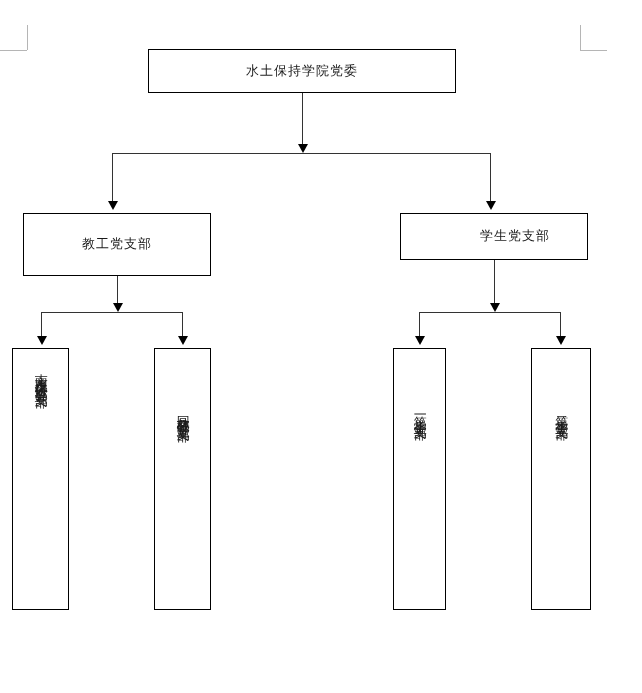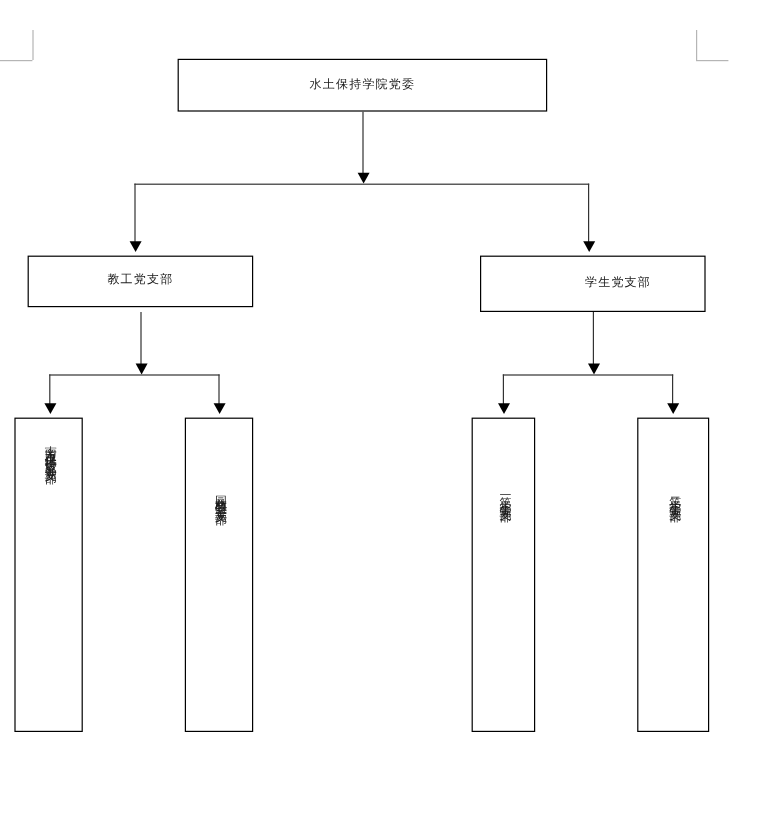--- a/index.html
+++ b/index.html
@@ -45,41 +45,41 @@
     position: absolute;
     border: 1px solid #000000;
     background: #ffffff;
     box-sizing: border-box;
     display: flex;
     align-items: center;
     justify-content: center;
     text-align: center;
   }
   .node-label {
-    font-size: 10px;
+    font-size: 13px;
     line-height: 1.25;
     letter-spacing: 1px;
     color: #1a1a1a;
     white-space: nowrap;
   }
   .node.vertical {
     align-items: flex-start;
     justify-content: center;
   }
   .node.vertical .node-label {
     writing-mode: vertical-rl;
     text-orientation: upright;
     letter-spacing: 2px;
     white-space: nowrap;
     display: block;
   }
 
   
   #node-root        { left: 148px; top: 49px;  width: 308px; height: 44px; }
-  #node-faculty     { left: 23px;  top: 213px; width: 188px; height: 43px; }
+  #node-faculty     { left: 23px;  top: 213px; width: 188px; height: 63px; }
   #node-student     { left: 400px; top: 213px; width: 188px; height: 47px; padding-left: 42px; }
 
   #node-south-soil  { left: 12px;  top: 348px; width: 57px;  height: 262px; }
   #node-garden      { left: 154px; top: 348px; width: 57px;  height: 262px; }
   #node-student-1   { left: 393px; top: 348px; width: 53px;  height: 262px; }
   #node-student-2   { left: 531px; top: 348px; width: 60px;  height: 262px; }
 
   
   #node-south-soil  .node-label { margin-top: 14px; }
   #node-garden      .node-label { margin-top: 56px; }

